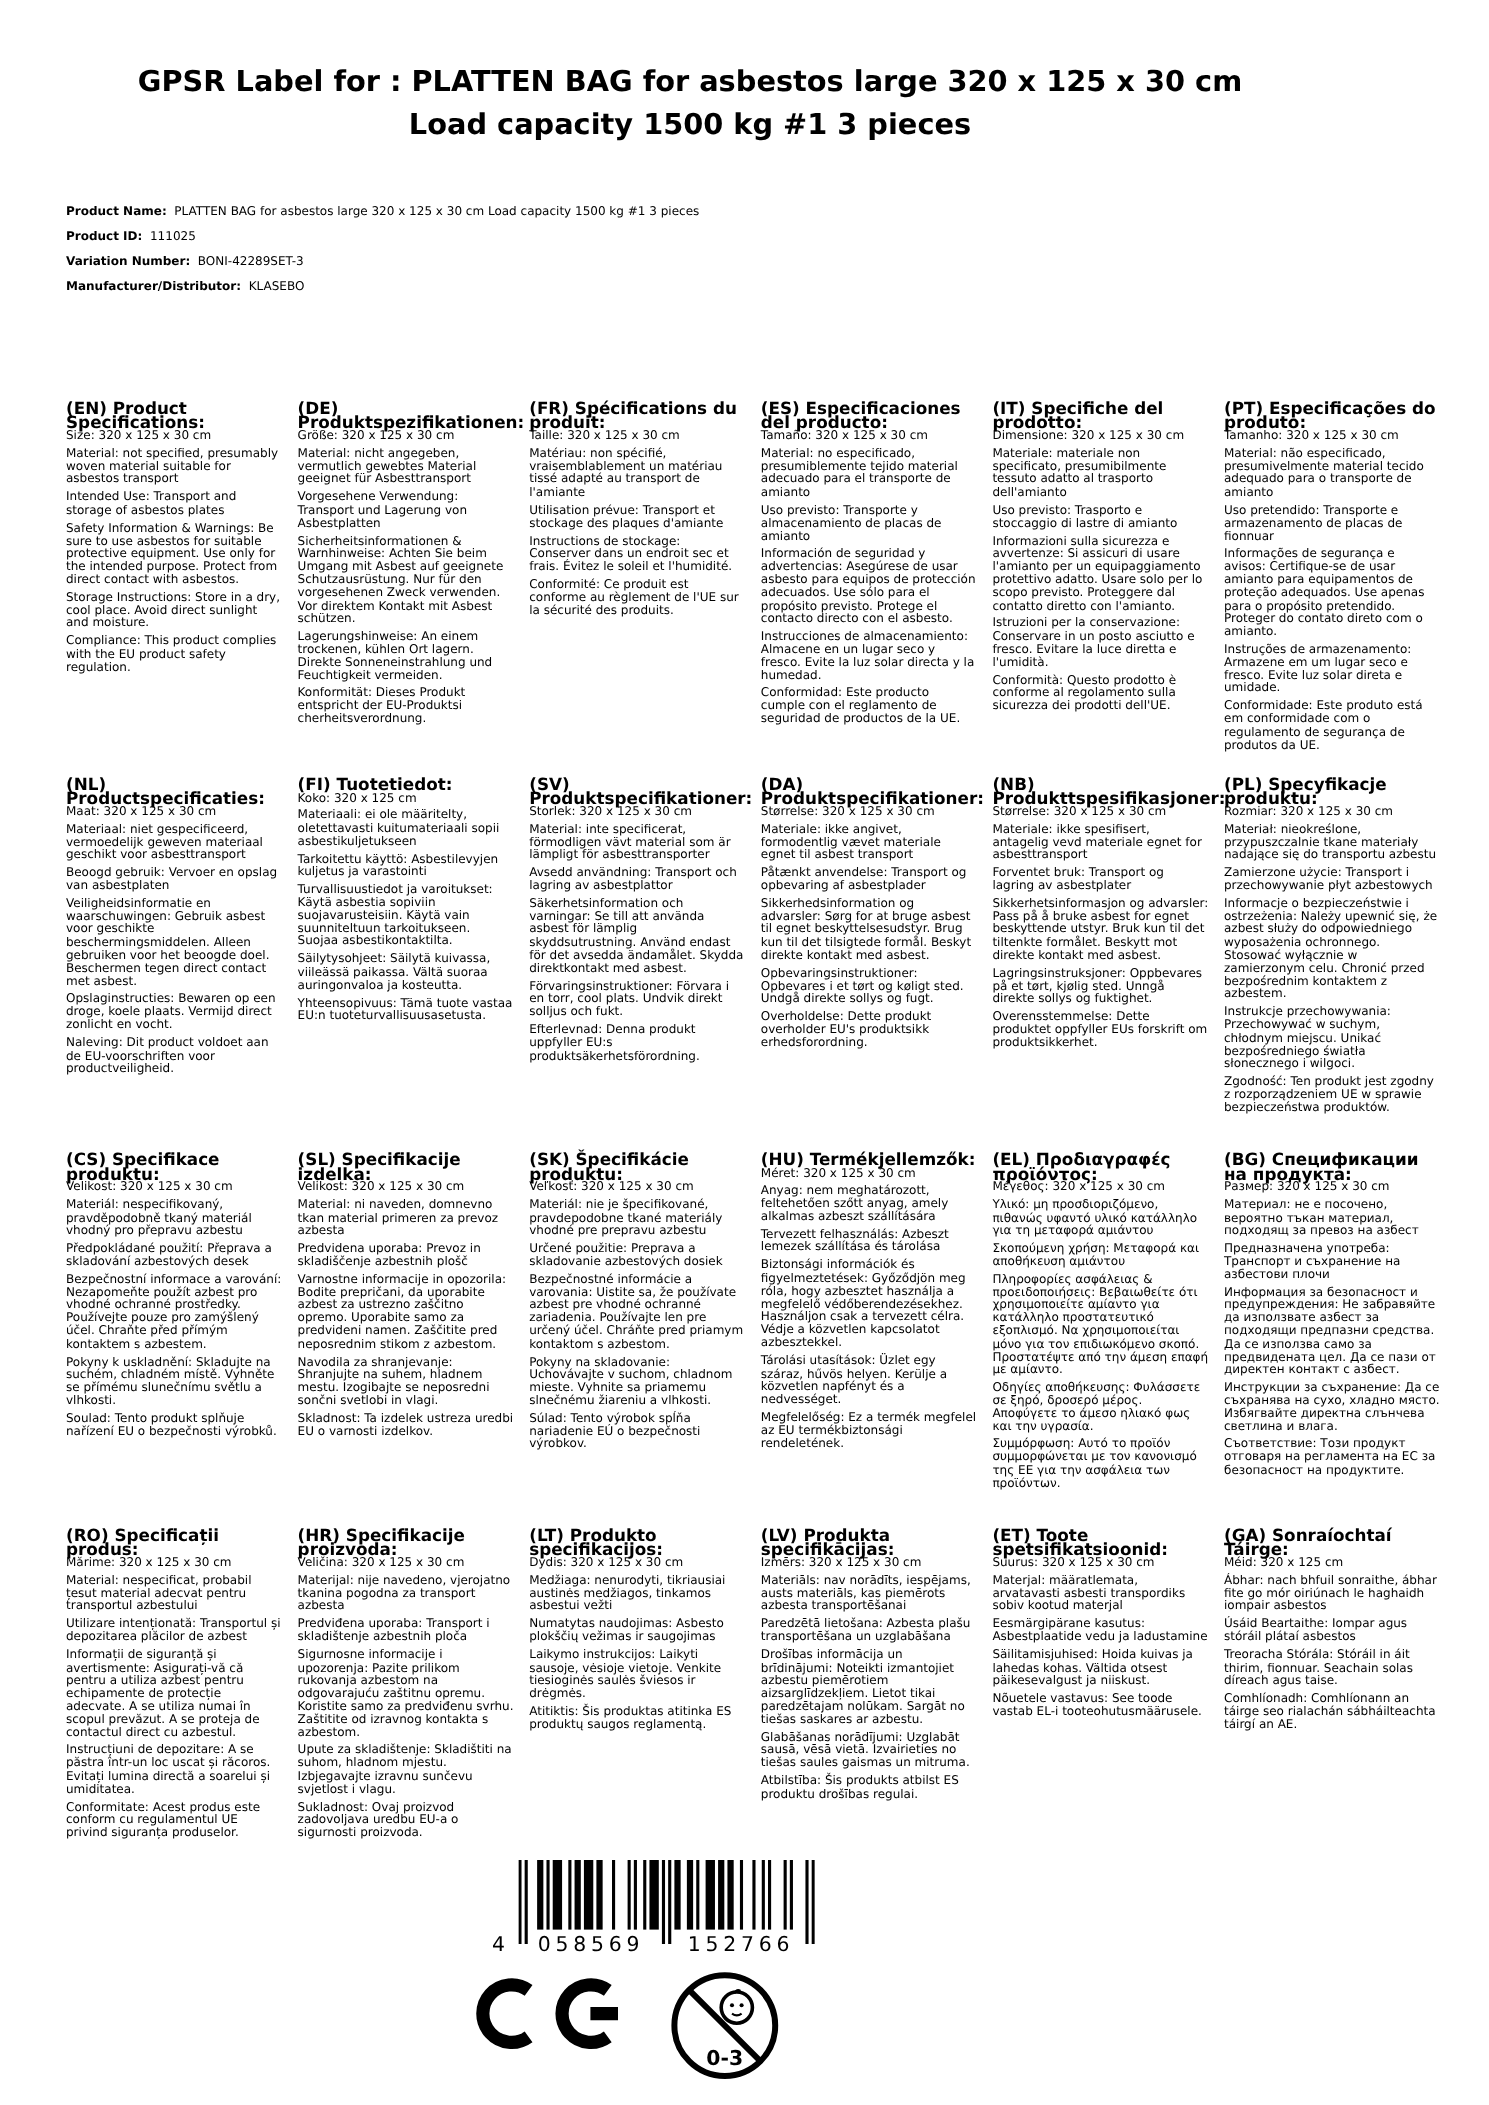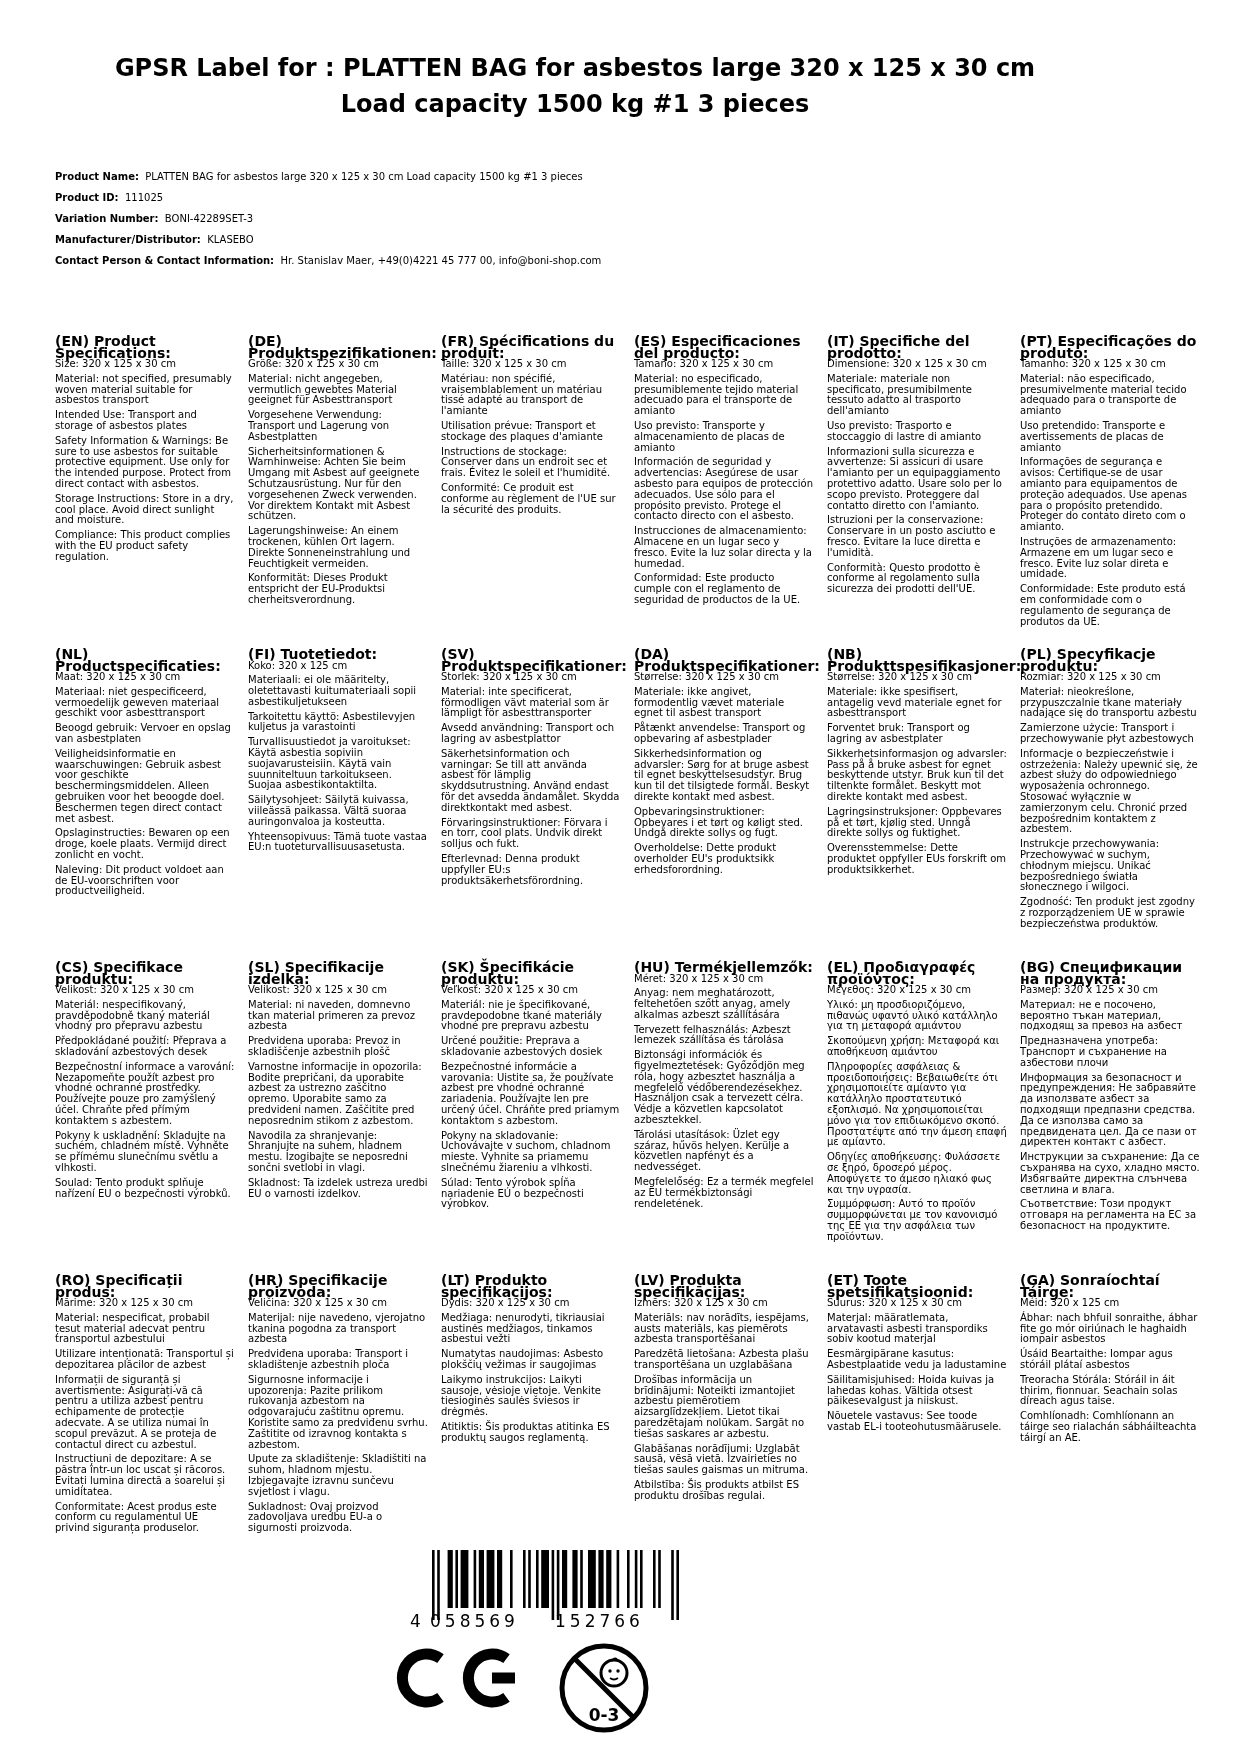--- a/index.html
+++ b/index.html
@@ -19,41 +19,40 @@
   .lang-block{font-size:10px;line-height:10.8px;}
   .lang-header{font-weight:bold;font-size:14px;line-height:11.5px;}
   .lang-block p{margin:0 0 4px 0;}
   .lang-block p.size-line{margin:0 0 4px 0;}
 
   .barcode-wrap{position:absolute;left:410px;top:1550px;width:270px;}
   .barcode-svg{display:block;margin-left:22px;}
   .barcode-digits{display:flex;margin-top:-10px;font-size:17px;line-height:18px;
                   font-family:"DejaVu Sans",sans-serif;}
   .barcode-digits .lead{width:20px;text-align:left;}
-  .barcode-digits .grp{flex:1;text-align:left;letter-spacing:4px;}
+  .barcode-digits .grp{flex:1;text-align:center;letter-spacing:4px;}
 
   .ce-mark{position:absolute;left:396px;top:1648px;}
   .age-warning{position:absolute;left:556px;top:1640px;}
 </style>
 </head>
 <body>
 
 <div class="page">
 
   <div class="title">
     <span>GPSR Label for : PLATTEN BAG for asbestos large 320 x 125 x 30 cm</span><br>
     <span>Load capacity 1500 kg #1 3 pieces</span>
   </div>
 
   <div class="product-info" id="product-info">
       <div class="info-line"><span class="lbl">Product Name:</span><span class="val">&nbsp; PLATTEN BAG for asbestos large 320 x 125 x 30 cm Load capacity 1500 kg #1 3 pieces</span></div>
       <div class="info-line"><span class="lbl">Product ID:</span><span class="val">&nbsp; 111025</span></div>
       <div class="info-line"><span class="lbl">Variation Number:</span><span class="val">&nbsp; BONI-42289SET-3</span></div>
       <div class="info-line"><span class="lbl">Manufacturer/Distributor:</span><span class="val">&nbsp; KLASEBO</span></div>
-      <div class="info-line"><span class="lbl">Contact Person &amp; Contact Information:</span><span class="val">&nbsp; Hr. Stanislav Maer, +49(0)4221 45 777 00, info@boni-shop.com</span></div>
     </div>
 
   <div class="lang-grid" id="lang-grid">
       <div class="lang-block">
         <div class="lang-header">(EN) Product Specifications:</div>
         <p class="size-line">Size: 320 x 125 x 30 cm</p>
         <p>Material: not specified, presumably woven material suitable for asbestos transport</p>
         <p>Intended Use: Transport and storage of asbestos plates</p>
         <p>Safety Information &amp; Warnings: Be sure to use asbestos for suitable protective equipment. Use only for the intended purpose. Protect from direct contact with asbestos.</p>
         <p>Storage Instructions: Store in a dry, cool place. Avoid direct sunlight and moisture.</p>
@@ -91,21 +90,21 @@
         <p>Materiale: materiale non specificato, presumibilmente tessuto adatto al trasporto dell'amianto</p>
         <p>Uso previsto: Trasporto e stoccaggio di lastre di amianto</p>
         <p>Informazioni sulla sicurezza e avvertenze: Si assicuri di usare l'amianto per un equipaggiamento protettivo adatto. Usare solo per lo scopo previsto. Proteggere dal contatto diretto con l'amianto.</p>
         <p>Istruzioni per la conservazione: Conservare in un posto asciutto e fresco. Evitare la luce diretta e l'umidità.</p>
         <p>Conformità: Questo prodotto è conforme al regolamento sulla sicurezza dei prodotti dell'UE.</p>
       </div>
       <div class="lang-block">
         <div class="lang-header">(PT) Especificações do produto:</div>
         <p class="size-line">Tamanho: 320 x 125 x 30 cm</p>
         <p>Material: não especificado, presumivelmente material tecido adequado para o transporte de amianto</p>
-        <p>Uso pretendido: Transporte e avertissements de placas de amianto</p>
+        <p>Uso pretendido: Transporte e armazenamento de placas de fionnuar</p>
         <p>Informações de segurança e avisos: Certifique-se de usar amianto para equipamentos de proteção adequados. Use apenas para o propósito pretendido. Proteger do contato direto com o amianto.</p>
         <p>Instruções de armazenamento: Armazene em um lugar seco e fresco. Evite luz solar direta e umidade.</p>
         <p>Conformidade: Este produto está em conformidade com o regulamento de segurança de produtos da UE.</p>
       </div>
       <div class="lang-block">
         <div class="lang-header">(NL) Productspecificaties:</div>
         <p class="size-line">Maat: 320 x 125 x 30 cm</p>
         <p>Materiaal: niet gespecificeerd, vermoedelijk geweven materiaal geschikt voor asbesttransport</p>
         <p>Beoogd gebruik: Vervoer en opslag van asbestplaten</p>
         <p>Veiligheidsinformatie en waarschuwingen: Gebruik asbest voor geschikte beschermingsmiddelen. Alleen gebruiken voor het beoogde doel. Beschermen tegen direct contact met asbest.</p>

